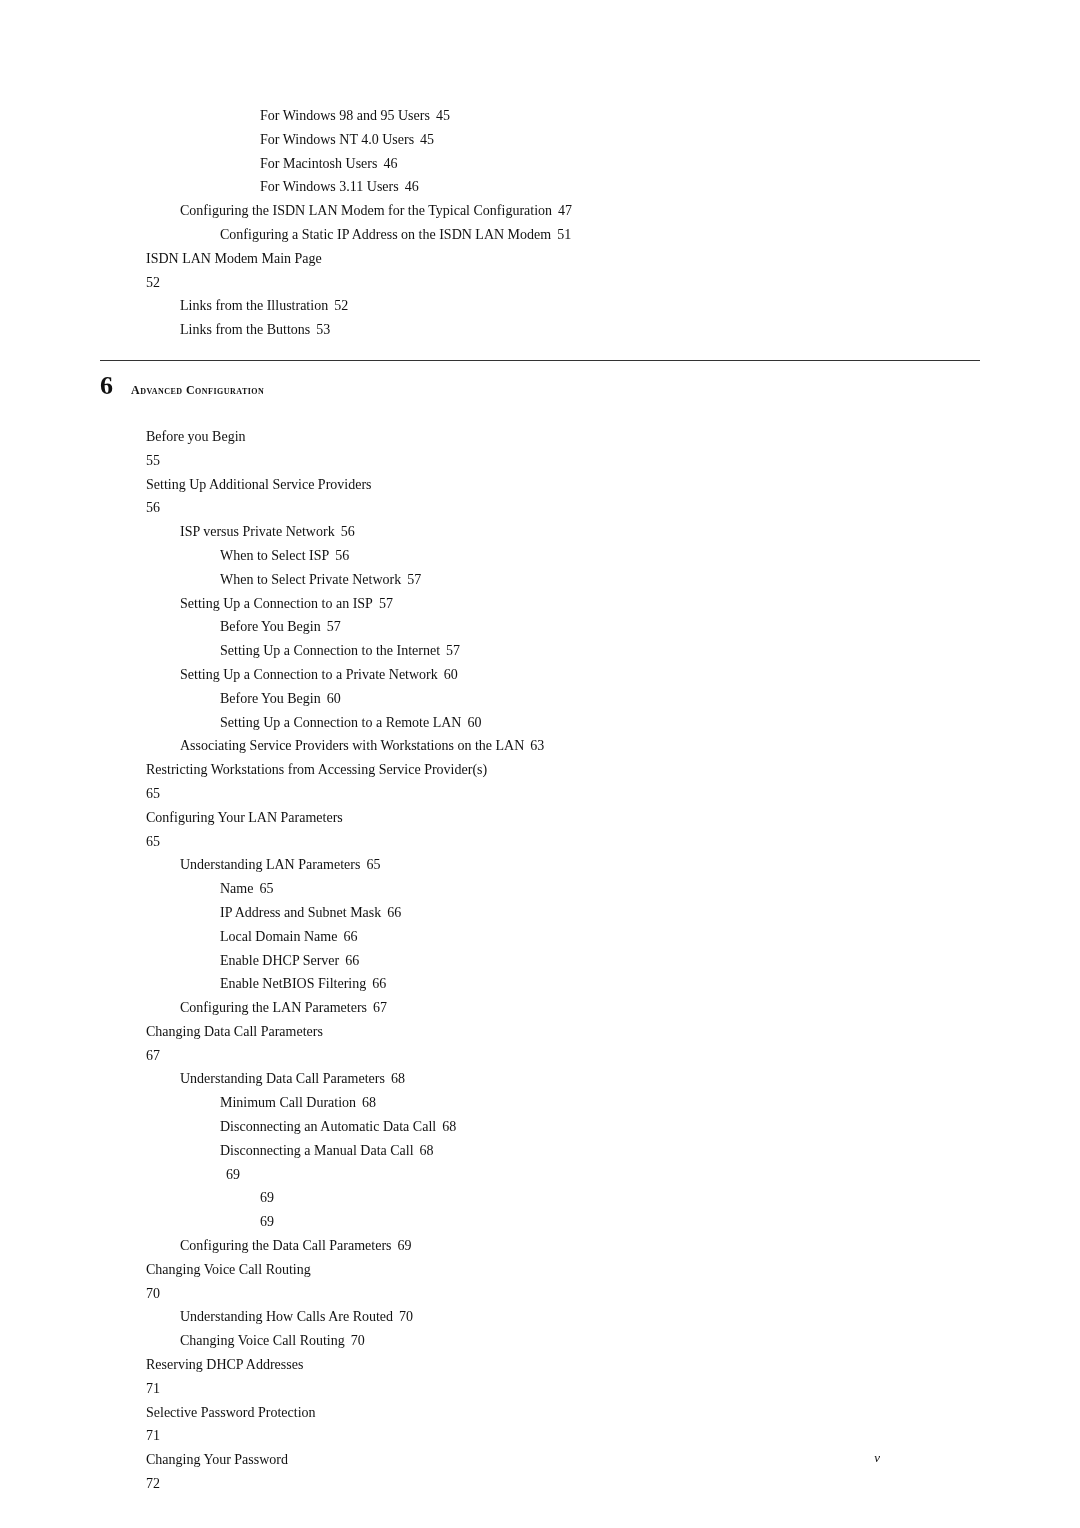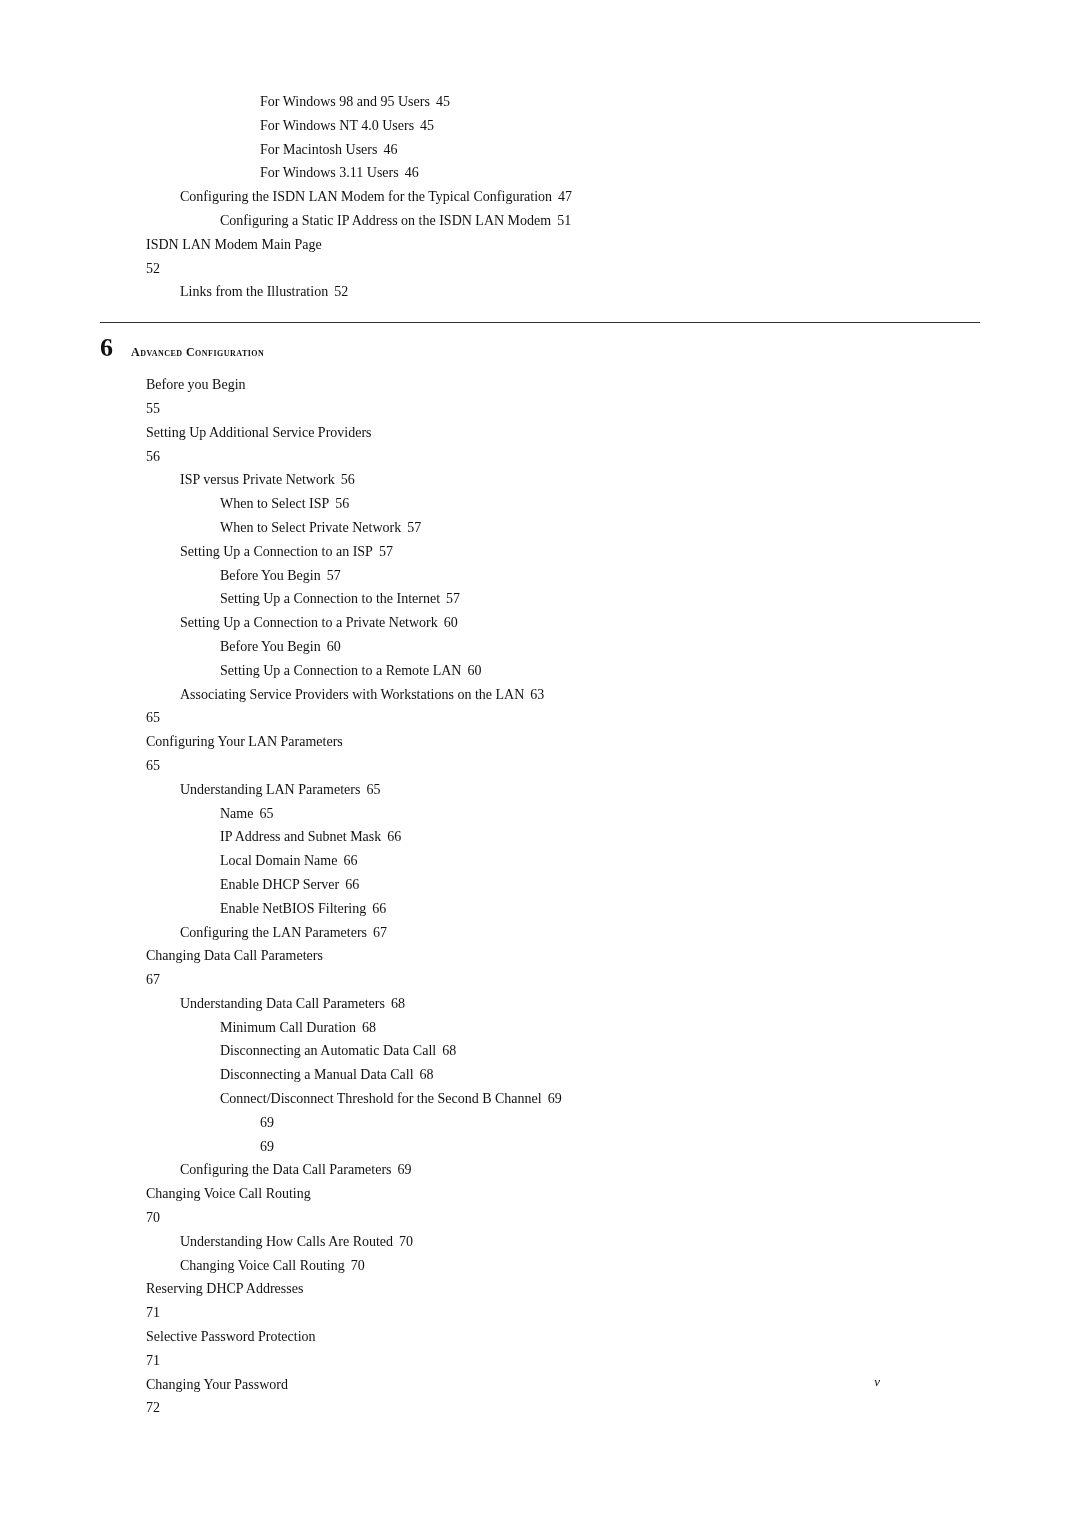--- a/index.html
+++ b/index.html
@@ -35,21 +35,21 @@
 
     .chapter-title {
       font-size: 12px;
       font-weight: bold;
       font-variant: small-caps;
       letter-spacing: 0.04em;
     }
 
     
     .toc-entries {
-      margin-top: 10px;
+      margin-top: 24px;
     }
 
     .toc-line {
       display: flex;
       align-items: baseline;
       line-height: 1.7;
       white-space: nowrap;
     }
 
     .toc-label {
@@ -110,20 +110,24 @@
         <span class="toc-page-num">51</span>
       </div>
       <div class="toc-line indent-1">
         <span class="toc-label">ISDN LAN Modem Main Page</span>
         <span class="toc-page-num">52</span>
       </div>
       <div class="toc-line indent-2">
         <span class="toc-label">Links from the Illustration</span>
         <span class="toc-page-num">52</span>
       </div>
+      <div class="toc-line indent-2">
+        <span class="toc-label">Links from the Buttons</span>
+        <span class="toc-page-num">53</span>
+      </div>
     </div>
 
   <div class="chapter-section">
     <span class="chapter-num">6</span>
     <span class="chapter-title">Advanced Configuration</span>
   </div>
 
   <div class="toc-entries">
   <div class="toc-line indent-1">
         <span class="toc-label">Before you Begin</span>
@@ -167,20 +171,21 @@
       </div>
       <div class="toc-line indent-3">
         <span class="toc-label">Setting Up a Connection to a Remote LAN</span>
         <span class="toc-page-num">60</span>
       </div>
       <div class="toc-line indent-2">
         <span class="toc-label">Associating Service Providers with Workstations on the LAN</span>
         <span class="toc-page-num">63</span>
       </div>
       <div class="toc-line indent-1">
+        <span class="toc-label">Restricting Workstations from Accessing Service Provider(s)</span>
         <span class="toc-page-num">65</span>
       </div>
       <div class="toc-line indent-1">
         <span class="toc-label">Configuring Your LAN Parameters</span>
         <span class="toc-page-num">65</span>
       </div>
       <div class="toc-line indent-2">
         <span class="toc-label">Understanding LAN Parameters</span>
         <span class="toc-page-num">65</span>
       </div>
@@ -222,21 +227,20 @@
       </div>
       <div class="toc-line indent-3">
         <span class="toc-label">Disconnecting an Automatic Data Call</span>
         <span class="toc-page-num">68</span>
       </div>
       <div class="toc-line indent-3">
         <span class="toc-label">Disconnecting a Manual Data Call</span>
         <span class="toc-page-num">68</span>
       </div>
       <div class="toc-line indent-3">
-        <span class="toc-label">Connect/Disconnect Threshold for the Second B Channel</span>
         <span class="toc-page-num">69</span>
       </div>
       <div class="toc-line indent-4">
         <span class="toc-label">69</span>
       </div>
       <div class="toc-line indent-4">
         <span class="toc-label">69</span>
       </div>
       <div class="toc-line indent-2">
         <span class="toc-label">Configuring the Data Call Parameters</span>

